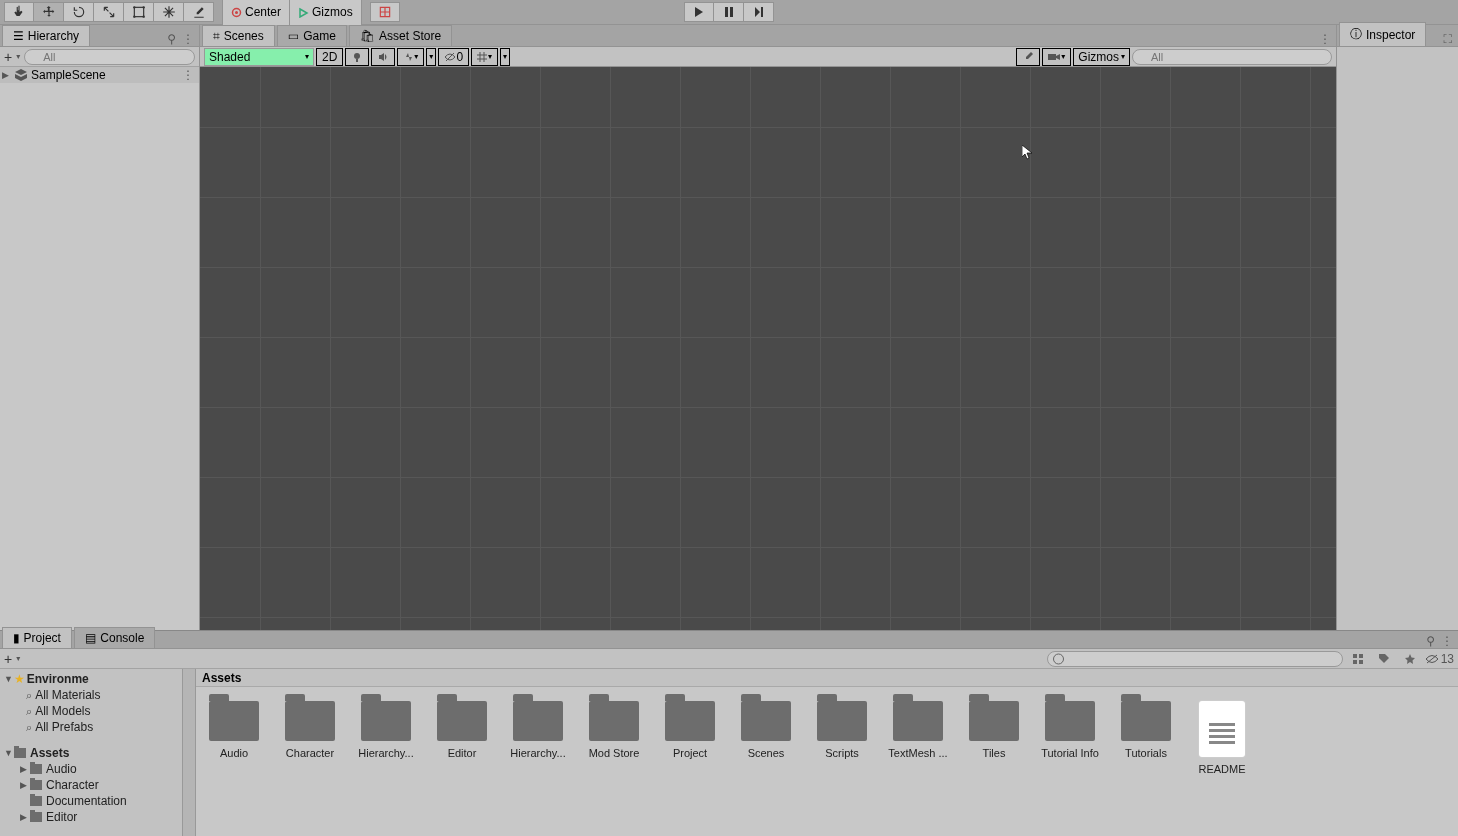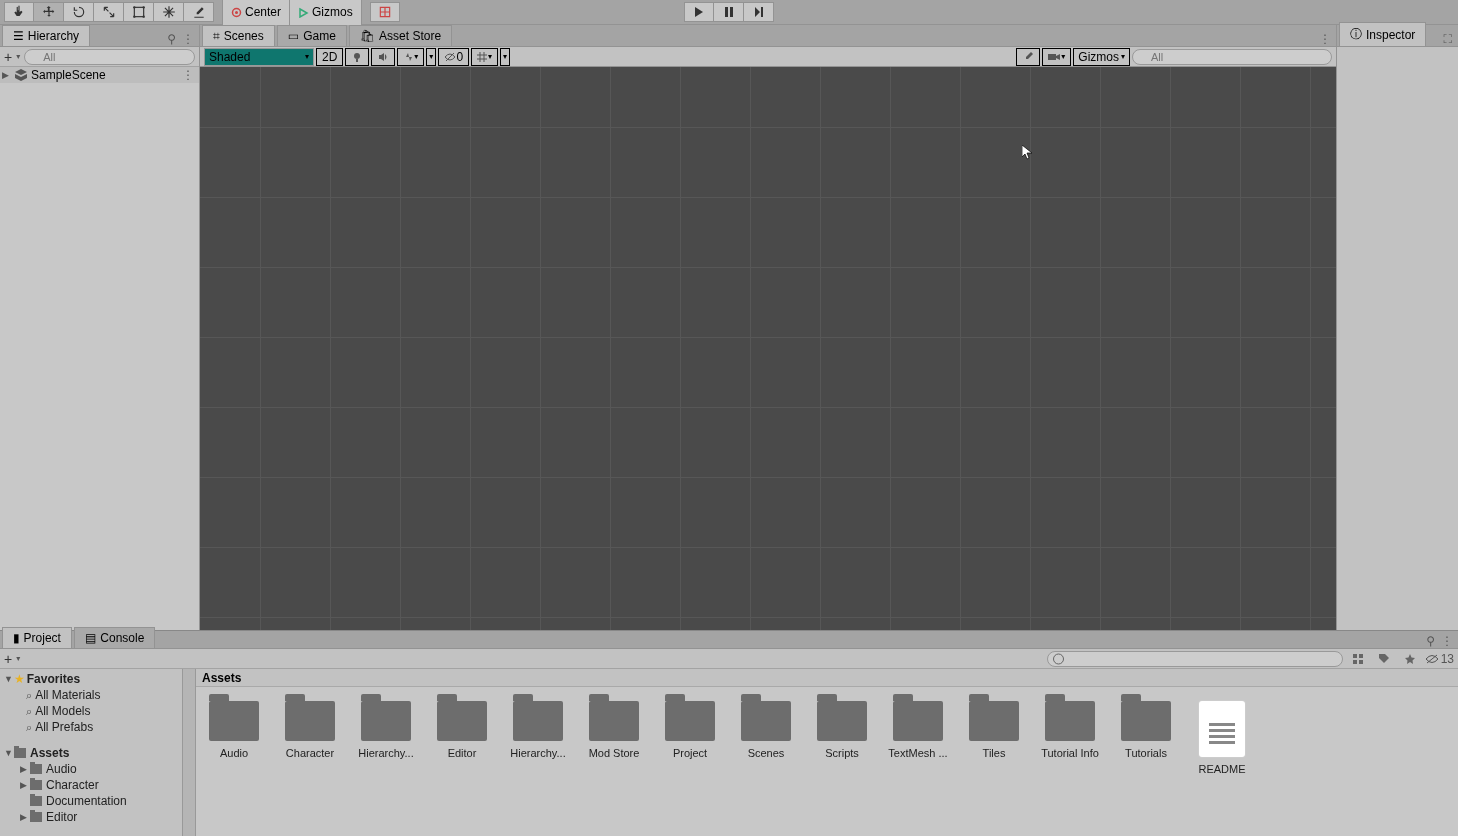--- a/index.html
+++ b/index.html
@@ -25,21 +25,21 @@
 .search-wrap { position: relative; flex: 1; display: flex; align-items: center; }
 .search-wrap::before { content: ""; position: absolute; left: 6px; top: 50%; transform: translateY(-50%); width: 9px; height: 9px; border: 1px solid #666; border-radius: 50%; }
 .hierarchy-tree { flex: 1; background: #c8c8c8; font-size: 12px; }
 .tree-row { display: flex; align-items: center; height: 16px; padding-left: 2px; }
 .tree-row .arrow { width: 12px; color: #555; font-size: 9px; }
 .scene-row-menu { margin-left: auto; padding-right: 6px; color: #555; cursor: pointer; }
 
 .center-panel { flex: 1; display: flex; flex-direction: column; position: relative; }
 .scene-tabs-bar { height: 22px; background: #a4a4a4; display: flex; align-items: flex-end; border-bottom: 1px solid #939393; }
 .scene-view-toolbar { height: 20px; background: #c2c2c2; display: flex; align-items: center; border-bottom: 1px solid #939393; padding: 0 4px; gap: 2px; }
-.dropdown-shade { width: 110px; height: 18px; background: #0f766e; border: 1px solid #999; display: flex; align-items: center; justify-content: space-between; padding: 0 4px; font-size: 11px; }
+.dropdown-shade { width: 110px; height: 18px; background: #86efac; border: 1px solid #999; display: flex; align-items: center; justify-content: space-between; padding: 0 4px; font-size: 11px; }
 .small-btn { min-width: 24px; height: 18px; padding: 0 5px; background: #c2c2c2; border: 1px solid #000000; display: flex; align-items: center; justify-content: center; font-size: 10px; }
 .scene-right { margin-left: auto; display: flex; gap: 2px; align-items: center; }
 .scene-canvas { flex: 1; background: #4a4a4a; position: relative; background-image:
   linear-gradient(#575757 1px, transparent 1px),
   linear-gradient(90deg, #575757 1px, transparent 1px);
   background-size: 70px 70px; background-position: -10px -10px; }
 .cursor-pointer { position: absolute; top: 78px; left: 822px; color: #fff; pointer-events: none; }
 
 .inspector-panel { width: 122px; background: #c2c2c2; border-left: 1px solid #939393; display: flex; flex-direction: column; }
 
@@ -347,21 +347,21 @@
           <line x1="2" y1="9" x2="12" y2="1" stroke="#555"></line>
         </svg>
       <span>13</span>
     </div>
   </div>
   <div class="project-body">
     <div class="project-tree">
       <div class="ptree-row">
           <span class="arrow">▼</span>
           <span class="fav-icon">★</span>
-          <b>Favorites</b>
+          <b>Environme</b>
         </div>
       <div class="ptree-row" style="padding-left:26px">
           <span class="mag">⌕</span>
           <span>All Materials</span>
         </div>
       <div class="ptree-row" style="padding-left:26px">
           <span class="mag">⌕</span>
           <span>All Models</span>
         </div>
       <div class="ptree-row" style="padding-left:26px">

